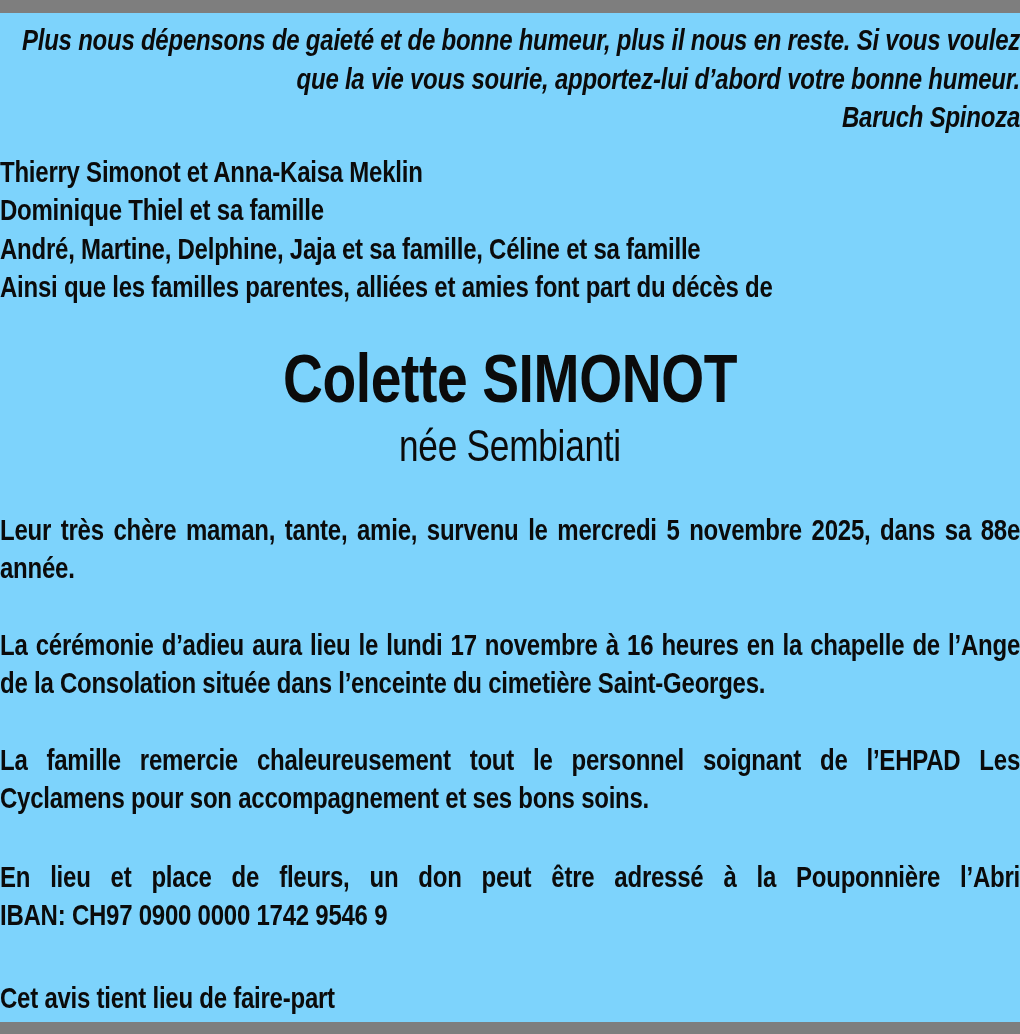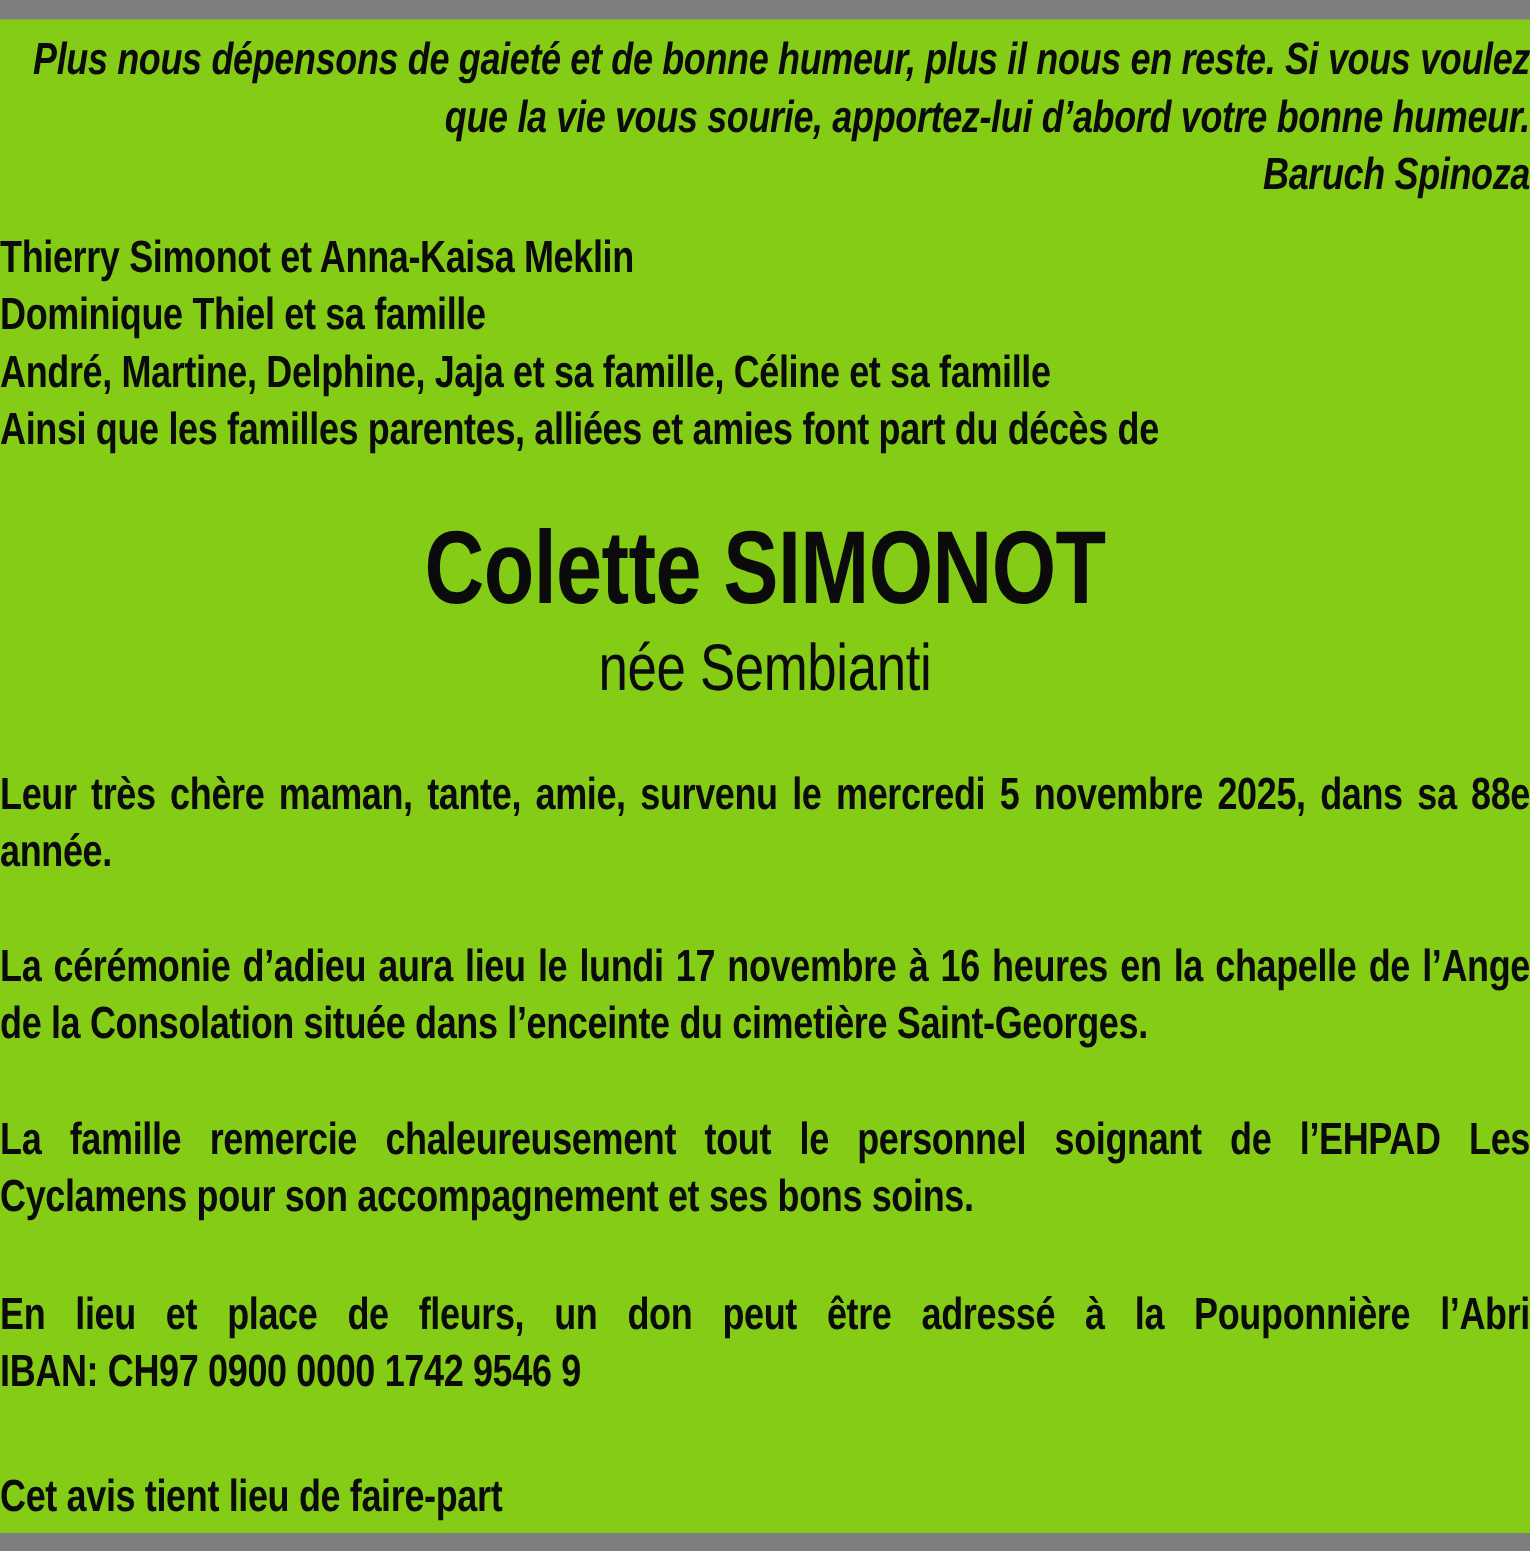--- a/index.html
+++ b/index.html
@@ -10,21 +10,21 @@
   body {
     width: 1020px;
     height: 1034px;
     position: relative;
     overflow: hidden;
     font-family: "Liberation Sans", sans-serif;
   }
   .page {
     position: absolute;
     inset: 0;
-    background: #84cc16;
+    background: #7dd3fc;
   }
   .bar {
     position: absolute;
     left: 0;
     width: 1020px;
     background: #7e7e7e;
   }
   .bar.top { top: 0; height: 13px; }
   .bar.bottom { bottom: 0; height: 12px; }
 

